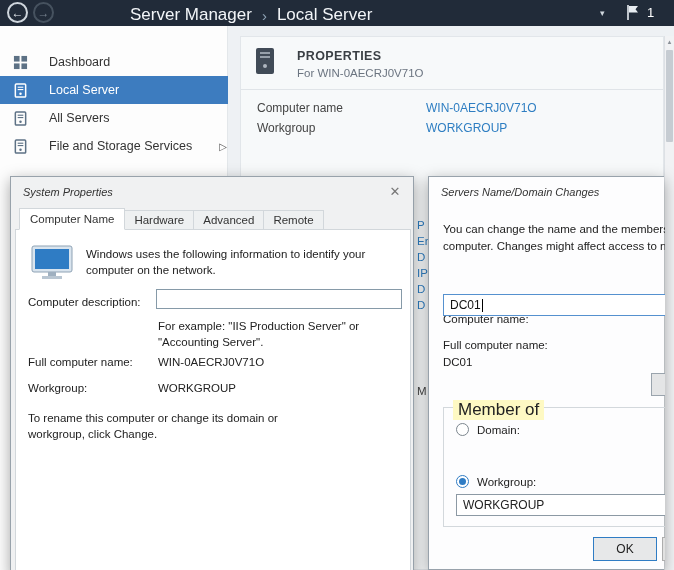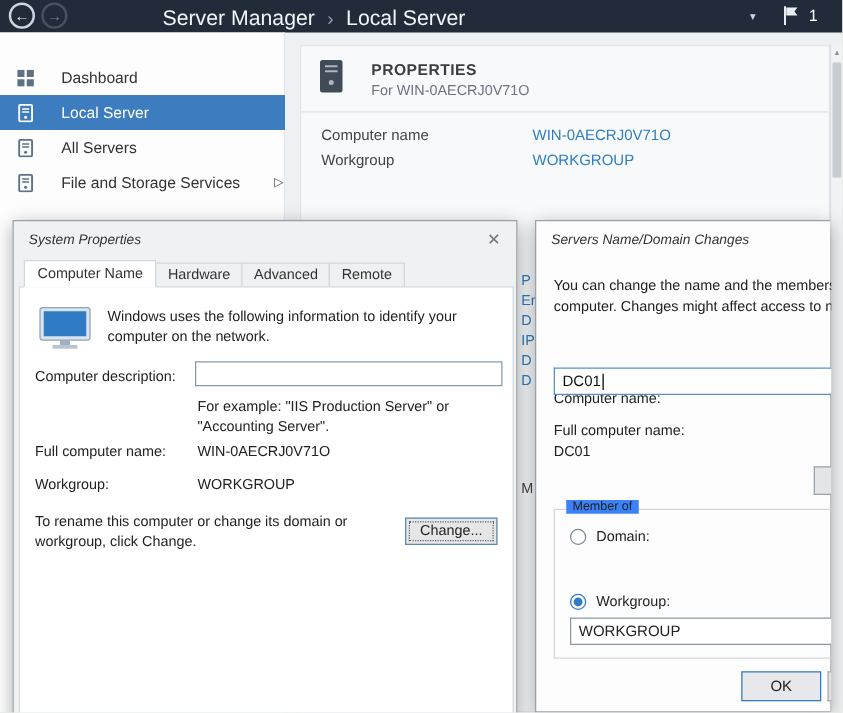--- a/index.html
+++ b/index.html
@@ -92,22 +92,22 @@
   .dc-name-input { position:absolute; left:14px; top:117px; width:222px; height:22px; background:#fff;
                    border:1px solid #5591cf; border-right:none; display:flex; align-items:center;
                    padding-left:6px; font-size:12px; color:#111; }
   .caret { display:inline-block; width:1px; height:13px; background:#000; margin-left:1px; }
   .dc-full-label { left:14px; top:160px; }
   .dc-full-value { left:14px; top:177px; }
   .dc-more-frag { position:absolute; left:222px; top:196px; width:14px; height:23px; background:#e4e5e6;
                   border:1px solid #9aa4ad; border-right:none; }
   .dc-group { position:absolute; left:14px; top:230px; width:222px; height:120px;
               border:1px solid #d3d8dc; border-right:none; }
-  .dc-group-label { position:absolute; left:24px; top:223px; background:#3b82f6; padding:0 5px;
-                    font-size:10px; color:#222; }
+  .dc-group-label { position:absolute; left:24px; top:223px; background:#fef9c3; padding:0 5px;
+                    font-size:17px; color:#222; }
   .radio-row { position:absolute; display:flex; align-items:center; gap:8px; font-size:11.5px; color:#222; }
   .radio { width:13px; height:13px; border-radius:50%; border:1px solid #7c868e; background:#fff;
            position:relative; flex:0 0 13px; }
   .radio.checked { border-color:#2f7cc4; }
   .radio.checked::after { content:""; position:absolute; left:2px; top:2px; width:7px; height:7px;
                           border-radius:50%; background:#2f7cc4; }
   .dc-radio-domain { left:27px; top:246px; }
   .dc-radio-workgroup { left:27px; top:298px; }
   .dc-wg-input { position:absolute; left:27px; top:317px; width:209px; height:22px; background:#fff;
                  border:1px solid #8c99a4; border-right:none; display:flex; align-items:center;
@@ -249,21 +249,20 @@
       </div>
       <div class="txt sp-intro">Windows uses the following information to identify your computer on the network.</div>
       <div class="txt sp-desc-label">Computer description:</div>
       <input class="sp-desc-input" type="text" value="" style="">
       <div class="txt sp-example">For example: "IIS Production Server" or "Accounting Server".</div>
       <div class="txt sp-full-label">Full computer name:</div>
       <div class="txt sp-full-value">WIN-0AECRJ0V71O</div>
       <div class="txt sp-wg-label">Workgroup:</div>
       <div class="txt sp-wg-value">WORKGROUP</div>
       <div class="txt sp-rename">To rename this computer or change its domain or workgroup, click Change.</div>
-      <div class="sp-change-btn">Change...</div>
     </div>
   </div>
 
   <div class="dialog domchg">
     <div class="dlg-titlebar">
       <span>Servers Name/Domain Changes</span>
     </div>
     <div class="txt dc-intro">
       <div>You can change the name and the membership o</div>
       <div>computer. Changes might affect access to netwo</div>

